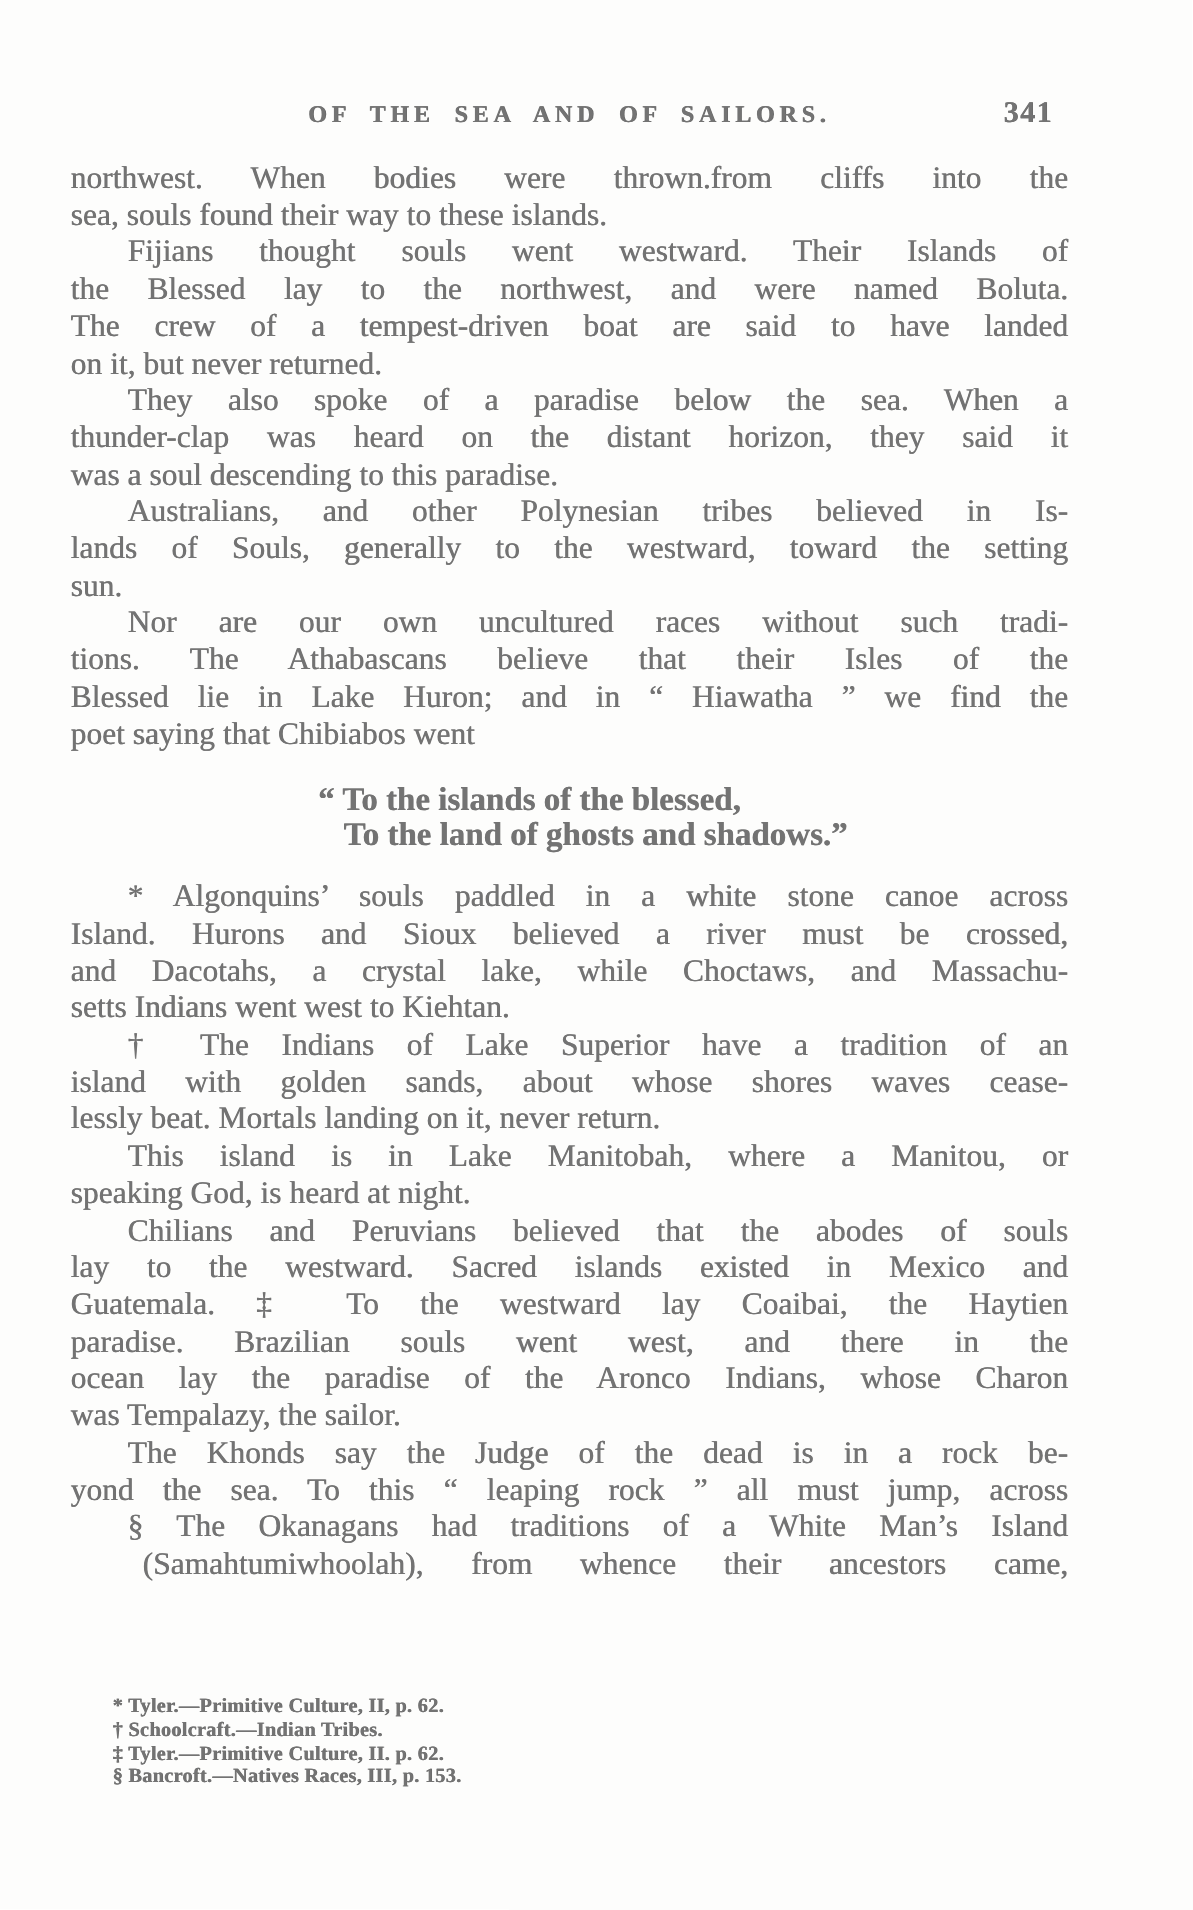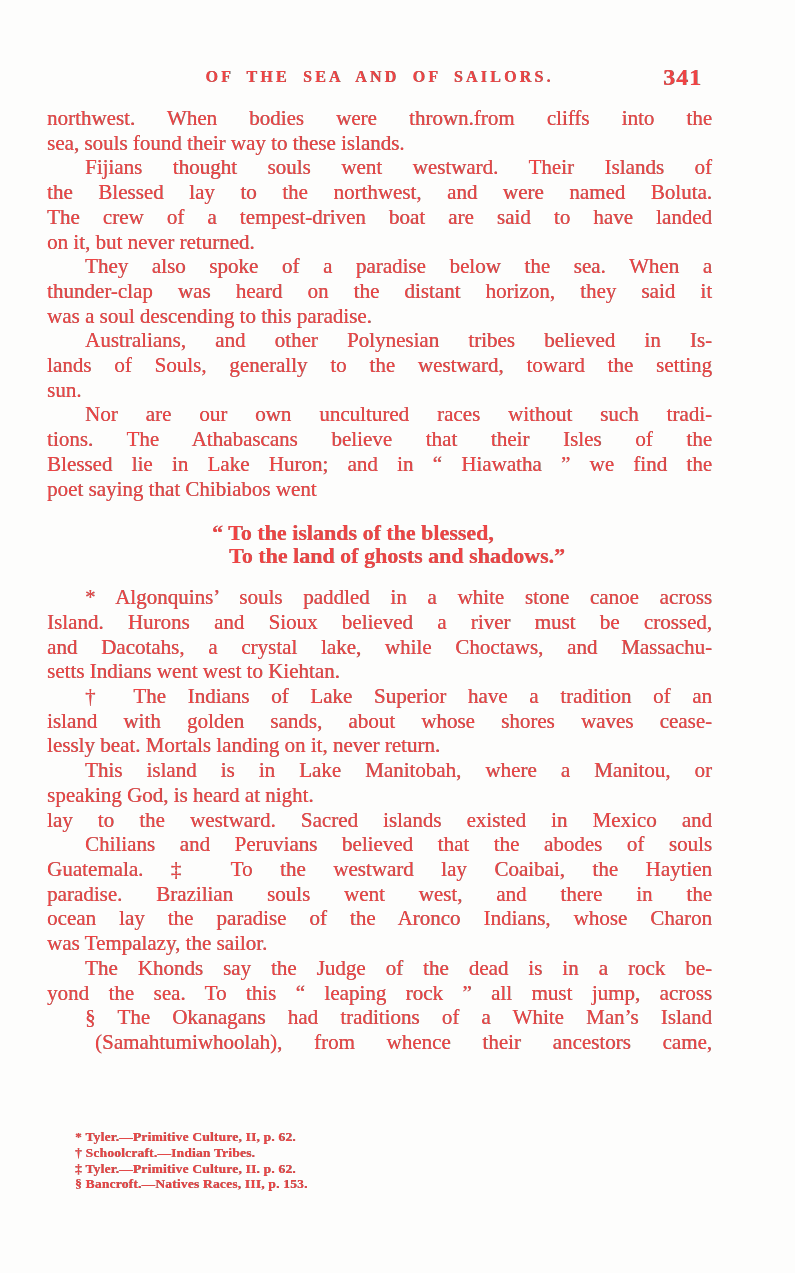--- a/index.html
+++ b/index.html
@@ -6,21 +6,21 @@
     margin: 0;
     padding: 0;
     background: #ffffff;
   }
   .page {
     position: relative;
     width: 795px;
     height: 1273px;
     background: #fdfdfc;
     font-family: "Liberation Serif", "DejaVu Serif", serif;
-    color: #ef4444;
+    color: #737373;
     overflow: hidden;
   }
   
   .header {
     position: absolute;
     left: 47px;
     top: 68px;
     width: 665px;
     height: 26px;
   }
@@ -30,21 +30,21 @@
     font-size: 16px;
     font-weight: bold;
     letter-spacing: 3.2px;
     word-spacing: 6px;
     text-shadow: 0.4px 0.3px 0 rgba(0,0,0,0.6);
   }
   .page-number {
     position: absolute;
     right: 10px;
     top: -4px;
-    font-size: 24px;
+    font-size: 20px;
     font-weight: bold;
     letter-spacing: 1px;
     text-shadow: 0.4px 0.3px 0 rgba(0,0,0,0.6);
   }
   
   .body-text {
     position: absolute;
     left: 47px;
     top: 106px;
     width: 665px;
@@ -139,22 +139,22 @@
       <div class="paragraph">
         <div class="line indent">† The Indians of Lake Superior have a tradition of an</div>
         <div class="line">island with golden sands, about whose shores waves cease-</div>
         <div class="line last">lessly beat.  Mortals landing on it, never return.</div>
       </div>
       <div class="paragraph">
         <div class="line indent">This island is in Lake Manitobah, where a Manitou, or</div>
         <div class="line last">speaking God, is heard at night.</div>
       </div>
       <div class="paragraph">
+        <div class="line indent">Chilians and Peruvians believed that the abodes of souls</div>
         <div class="line">lay to the westward.  Sacred islands existed in Mexico and</div>
-        <div class="line indent">Chilians and Peruvians believed that the abodes of souls</div>
         <div class="line">Guatemala.  ‡ To the westward lay Coaibai, the Haytien</div>
         <div class="line">paradise.  Brazilian souls went west, and there in the</div>
         <div class="line">ocean lay the paradise of the Aronco Indians, whose Charon</div>
         <div class="line last">was Tempalazy, the sailor.</div>
       </div>
       <div class="paragraph">
         <div class="line indent">The Khonds say the Judge of the dead is in a rock be-</div>
         <div class="line">yond the sea.  To this “ leaping rock ” all must jump, across</div>
       </div>
       <div class="paragraph">

